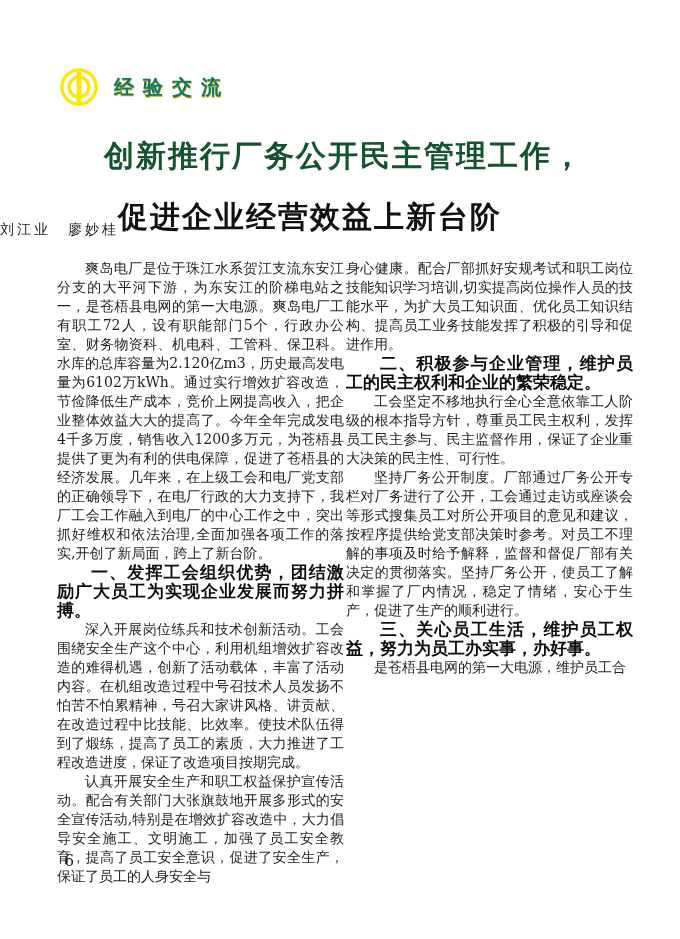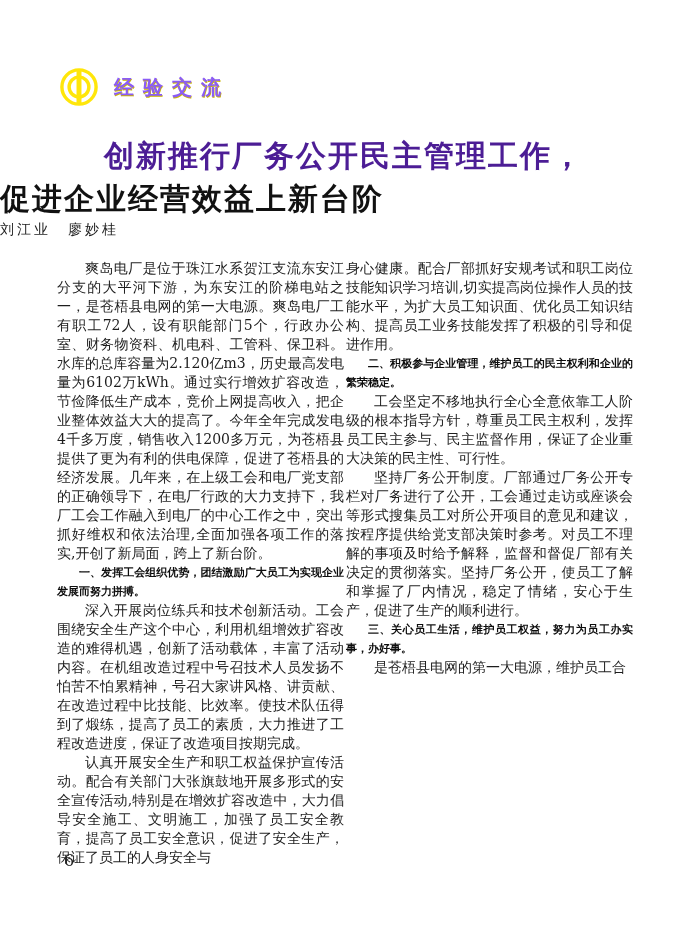--- a/index.html
+++ b/index.html
@@ -22,39 +22,39 @@
     display: flex;
     align-items: center;
   }
   .logo { width: 38px; height: 38px; }
   .logo svg { display: block; }
   .section-label {
     margin-left: 16px;
     font-size: 20px;
     font-weight: bold;
     letter-spacing: 9px;
-    color: #8b5cf6;
+    color: #0f766e;
     font-family: "DejaVu Sans", "Liberation Sans", sans-serif;
     text-shadow: 0.5px 0.5px 0 #c9b400;
   }
 
   
   .title { position: absolute; top: 136px; left: 0; right: 0; }
   .title-line1 {
     text-align: center;
     font-size: 30px;
     font-weight: bold;
     letter-spacing: 2px;
-    color: #4c1d95;
+    color: #14532d;
     padding-left: 8px;
   }
   .title-line2 {
-    text-align: left;
+    text-align: center;
     padding-right: 60px;
-    margin-top: 2px;
+    margin-top: 20px;
     font-size: 30px;
     font-weight: bold;
     letter-spacing: 2px;
     color: #111;
   }
   .authors {
     position: absolute;
     top: 221px;
     width: 100%;
     text-align: left;
@@ -79,21 +79,21 @@
     color: #1d1d1d;
   }
   .col p { margin: 0; }
   .p-indent { text-indent: 2em; }
   .p-cont { text-indent: 0; }
   .heading {
     font-weight: bold;
     text-indent: 2em;
     color: #0d0d0d;
     font-family: "DejaVu Sans", "Liberation Sans", sans-serif;
-    font-size: 11px;
+    font-size: 17px;
   }
 
   .page-number {
     position: absolute;
     left: 64px;
     top: 851px;
     font-size: 16px;
     color: #222;
   }
 </style>

